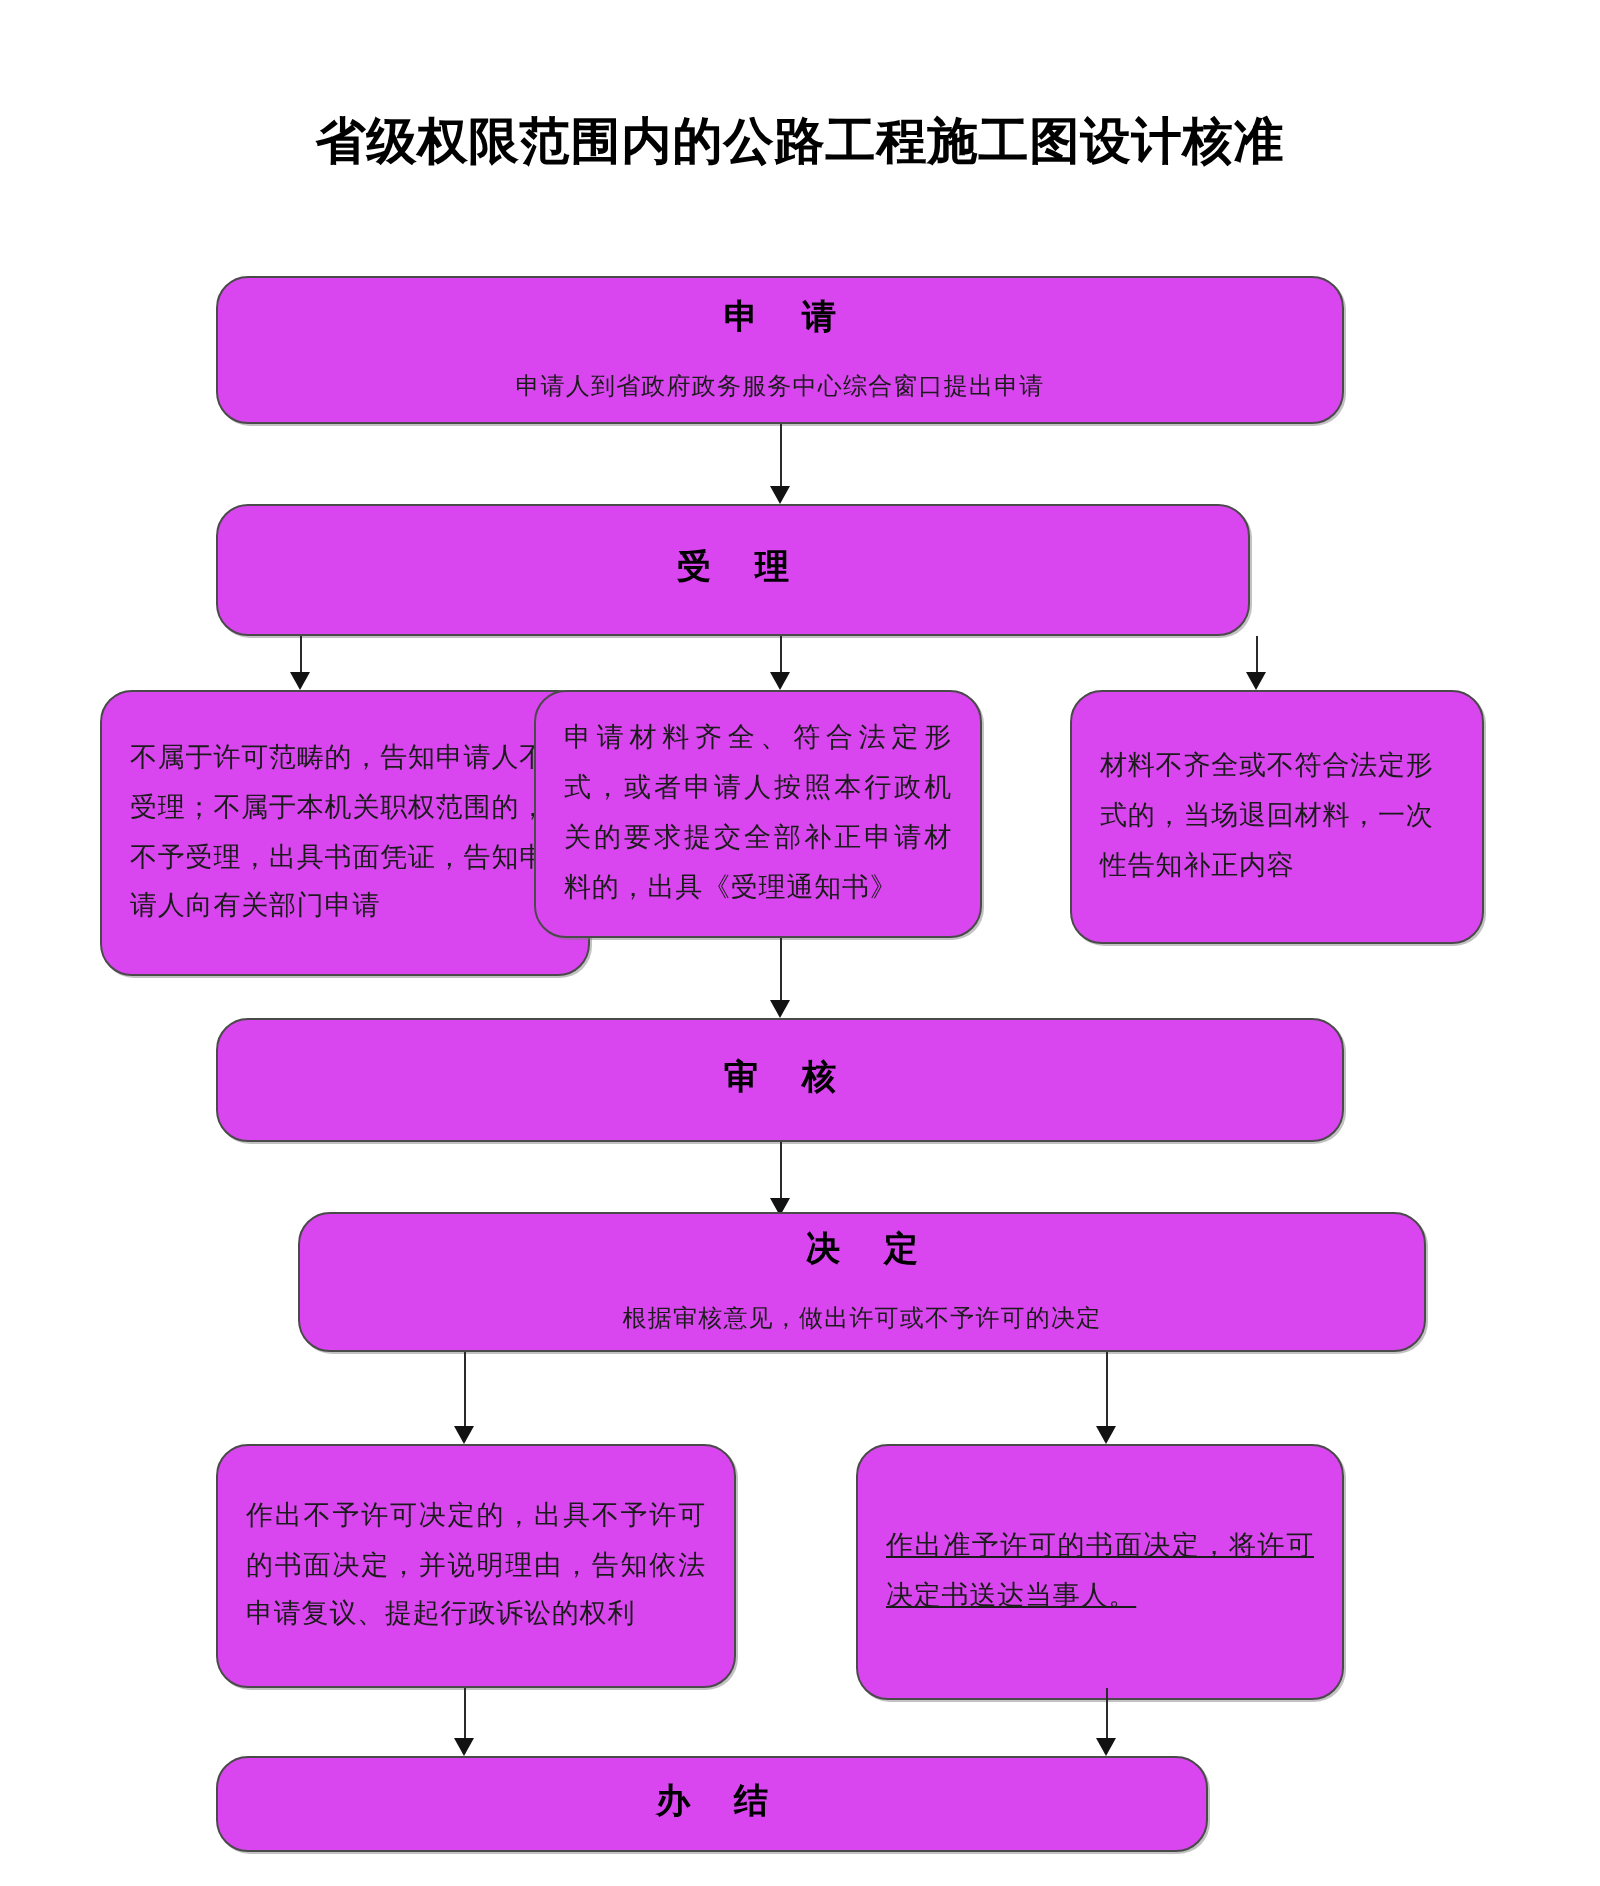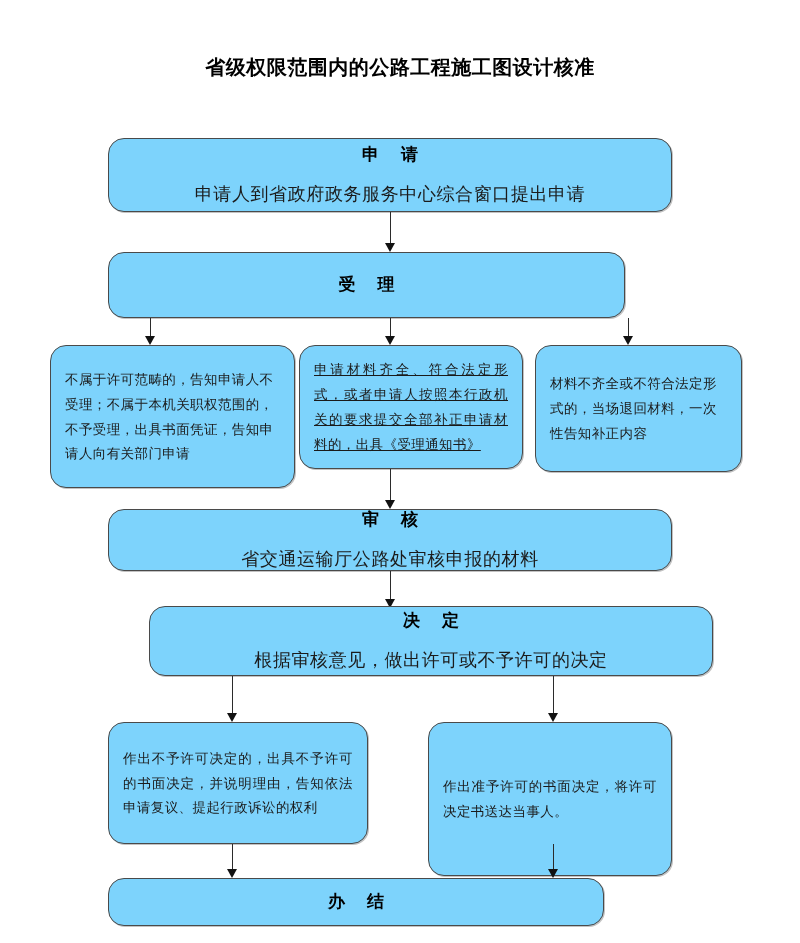--- a/index.html
+++ b/index.html
@@ -15,50 +15,50 @@
     overflow: hidden;
   }
 
   
   .page-title {
     position: absolute;
     left: 0; top: 54px;
     width: 800px;
     text-align: center;
     font-family: "DejaVu Sans", sans-serif;
-    font-size: 20px;
+    font-size: 25px;
     font-weight: bold;
     letter-spacing: 0.5px;
     color: #000000;
   }
 
   
   .node {
     position: absolute;
     border: 1.6px solid #4a4a4a;
     border-radius: 16px;
-    background: #7dd3fc;
+    background: #d946ef;
     box-shadow: 1px 1px 0 rgba(120,120,120,0.45);
     display: flex;
     flex-direction: column;
     align-items: center;
     justify-content: center;
     gap: 12px;
   }
   .node .head {
     font-size: 17px;
     font-weight: bold;
     letter-spacing: 8px;
     text-indent: 8px;
     line-height: 1.5;
     color: #000000;
     font-family: "DejaVu Sans", sans-serif;
   }
   .node .body {
-    font-size: 18px;
+    font-size: 12px;
     line-height: 1.55;
     color: #1b1b1b;
     text-align: center;
     font-family: "DejaVu Serif", serif;
     letter-spacing: 0.6px;
   }
   .node.para .body {
     text-align: left;
     font-size: 13.5px;
     line-height: 1.85;
@@ -105,55 +105,54 @@
 <div class="vline" style="left:390px; top:318px; height:21px;"></div>
 <div class="arrowhead" style="left:384.5px; top:336px;"></div>
 
 <div class="vline" style="left:628px; top:318px; height:21px;"></div>
 <div class="arrowhead" style="left:622.5px; top:336px;"></div>
 
 <div class="node para" style="left:50px; top:345px; width:245px; height:143px;">
   <div class="body">不属于许可范畴的，告知申请人不受理；不属于本机关职权范围的，不予受理，出具书面凭证，告知申请人向有关部门申请</div>
 </div>
 
-<div class="node para justify" style="left:299px; top:345px; width:224px; height:124px;text-decoration:underline;">
+<div class="node para justify" style="left:267px; top:345px; width:224px; height:124px;">
   <div class="body">申请材料齐全、符合法定形式，或者申请人按照本行政机关的要求提交全部补正申请材料的，出具《受理通知书》</div>
 </div>
 
 <div class="node para" style="left:523px; top:345px; width:207px; height:127px;margin-left:12px;">
   <div class="body">材料不齐全或不符合法定形式的，当场退回材料，一次性告知补正内容</div>
 </div>
 
 <div class="vline" style="left:390px; top:469px; height:34px;"></div>
 <div class="arrowhead" style="left:384.5px; top:500px;"></div>
 
 <div class="node" style="left:108px; top:509px; width:564px; height:62px;">
   <div class="head">审  核</div>
-  <div class="body">省交通运输厅公路处审核申报的材料</div>
 </div>
 
 <div class="vline" style="left:390px; top:571px; height:31px;"></div>
 <div class="arrowhead" style="left:384.5px; top:599px;"></div>
 
 <div class="node" style="left:108px; top:606px; width:564px; height:70px;margin-left:41px;">
   <div class="head">决  定</div>
   <div class="body">根据审核意见，做出许可或不予许可的决定</div>
 </div>
 
 <div class="vline" style="left:232px; top:676px; height:40px;"></div>
 <div class="arrowhead" style="left:226.5px; top:713px;"></div>
 
 <div class="vline" style="left:553px; top:676px; height:40px;"></div>
 <div class="arrowhead" style="left:547.5px; top:713px;"></div>
 
 <div class="node para justify" style="left:108px; top:722px; width:260px; height:122px;">
   <div class="body">作出不予许可决定的，出具不予许可的书面决定，并说明理由，告知依法申请复议、提起行政诉讼的权利</div>
 </div>
 
-<div class="node para justify" style="left:428px; top:722px; width:244px; height:154px;">
+<div class="node para justify" style="left:428px; top:722px; width:244px; height:128px;text-decoration:underline;">
   <div class="body">作出准予许可的书面决定，将许可决定书送达当事人。</div>
 </div>
 
 <div class="vline" style="left:232px; top:844px; height:28px;"></div>
 <div class="arrowhead" style="left:226.5px; top:869px;"></div>
 
 <div class="vline" style="left:553px; top:844px; height:28px;"></div>
 <div class="arrowhead" style="left:547.5px; top:869px;"></div>
 
 <div class="node" style="left:108px; top:878px; width:496px; height:48px;">

